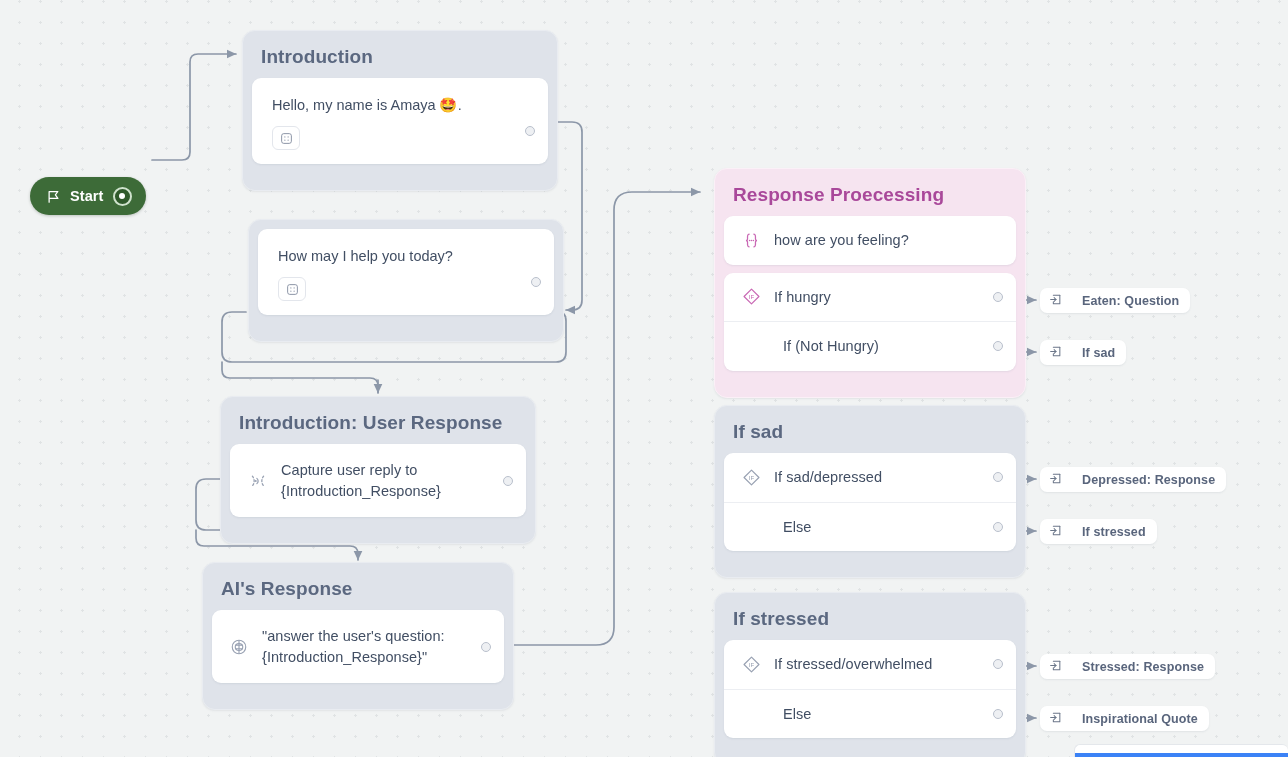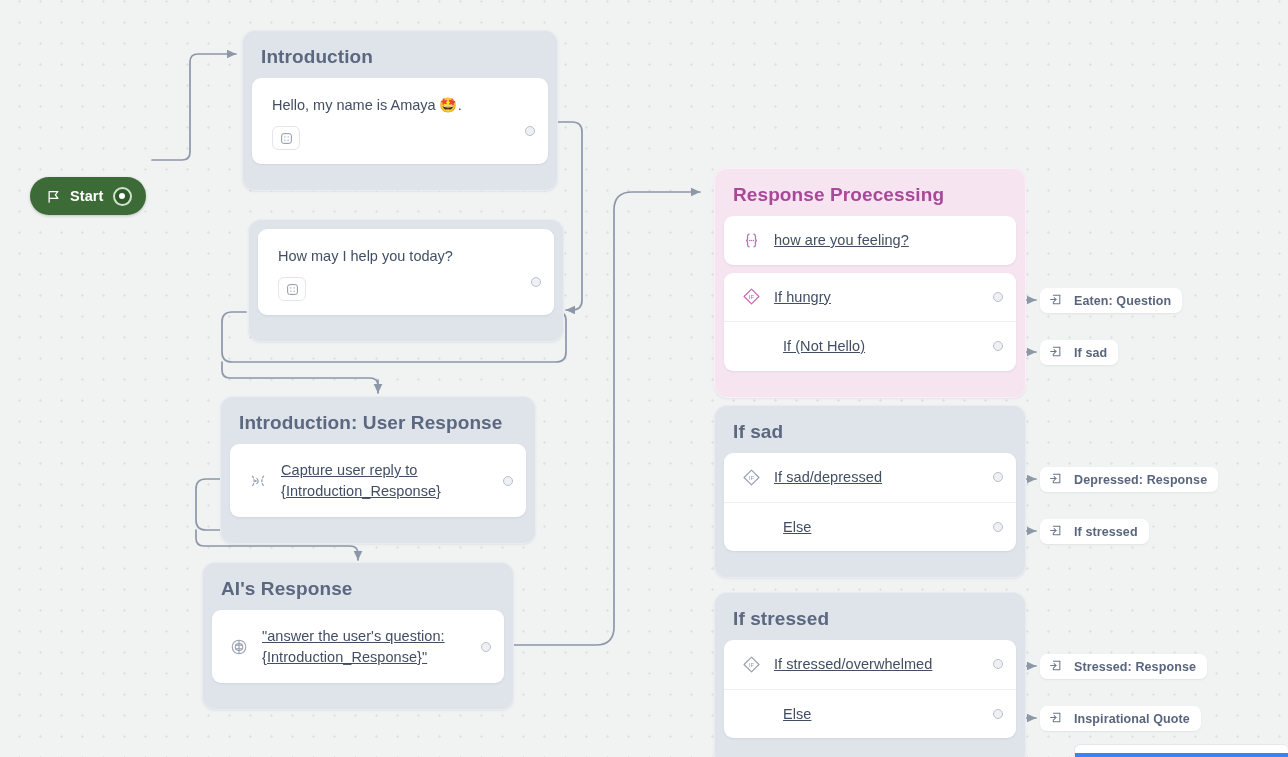--- a/index.html
+++ b/index.html
@@ -78,21 +78,20 @@
     display: flex; align-items: center; gap: 13px;
     padding: 14px 38px 14px 17px;
     min-height: 42px;
   }
   .card-row.with-sep { border-top: 1px solid #eceef2; }
   .row-text {
     font-size: 14.5px;
     color: #414e63;
     line-height: 1.42;
     letter-spacing: .05px;
-    text-decoration: underline;
   }
   .row-icon { flex: 0 0 auto; display:flex; align-items:center; justify-content:center; width:20px; height:20px; }
 
   
   .msg-body { padding: 17px 38px 14px 20px; }
   .msg-text { font-size: 14.5px; color: #414e63; line-height: 1.4; }
   .msg-attach {
     margin-top: 11px;
     width: 28px; height: 24px;
     border: 1px solid #e3e6ec;
@@ -110,21 +109,21 @@
     border-radius: 50%;
     background: #eef0f3;
     border: 1.4px solid #b9c0cc;
     cursor: crosshair;
   }
   .port.msg { top: auto; bottom: 28px; transform: none; }
 
   
   .chip {
     position: absolute;
-    display: flex; align-items: center; gap: 12px;
+    display: flex; align-items: center; gap: 20px;
     background: #ffffff;
     border-radius: 7px;
     padding: 5px 11px 5px 9px;
     height: 25px;
     box-shadow: 0 1px 2px rgba(80,95,120,.10);
     cursor: pointer;
     white-space: nowrap;
   }
   .chip .chip-lbl { font-size: 12.5px; color: #59657c; font-weight: 600; letter-spacing: .1px; }
 
@@ -287,21 +286,21 @@
         <span class="row-icon">
           <svg width="19" height="19" viewBox="0 0 24 24" fill="none" stroke="#c968b4" stroke-width="1.5">
             <path d="M12 2.6 L21.4 12 L12 21.4 L2.6 12 Z" stroke-linejoin="round"></path>
             <text x="12" y="15.2" font-size="7.6" fill="#c968b4" stroke="none" text-anchor="middle" font-family="Liberation Sans, sans-serif">IF</text>
           </svg>
         </span>
         <span class="row-text">If hungry</span>
         <span class="port"></span>
       </div>
       <div class="card-row with-sep" style="padding-left:59px;">
-        <span class="row-text">If (Not Hello)</span>
+        <span class="row-text">If (Not Hungry)</span>
         <span class="port"></span>
       </div>
     </div>
   </div>
 
   <div class="node" style="left:714px; top:405px; width:312px;">
     <div class="node-title">If sad</div>
     <div class="card">
       <div class="card-row">
         <span class="row-icon">

